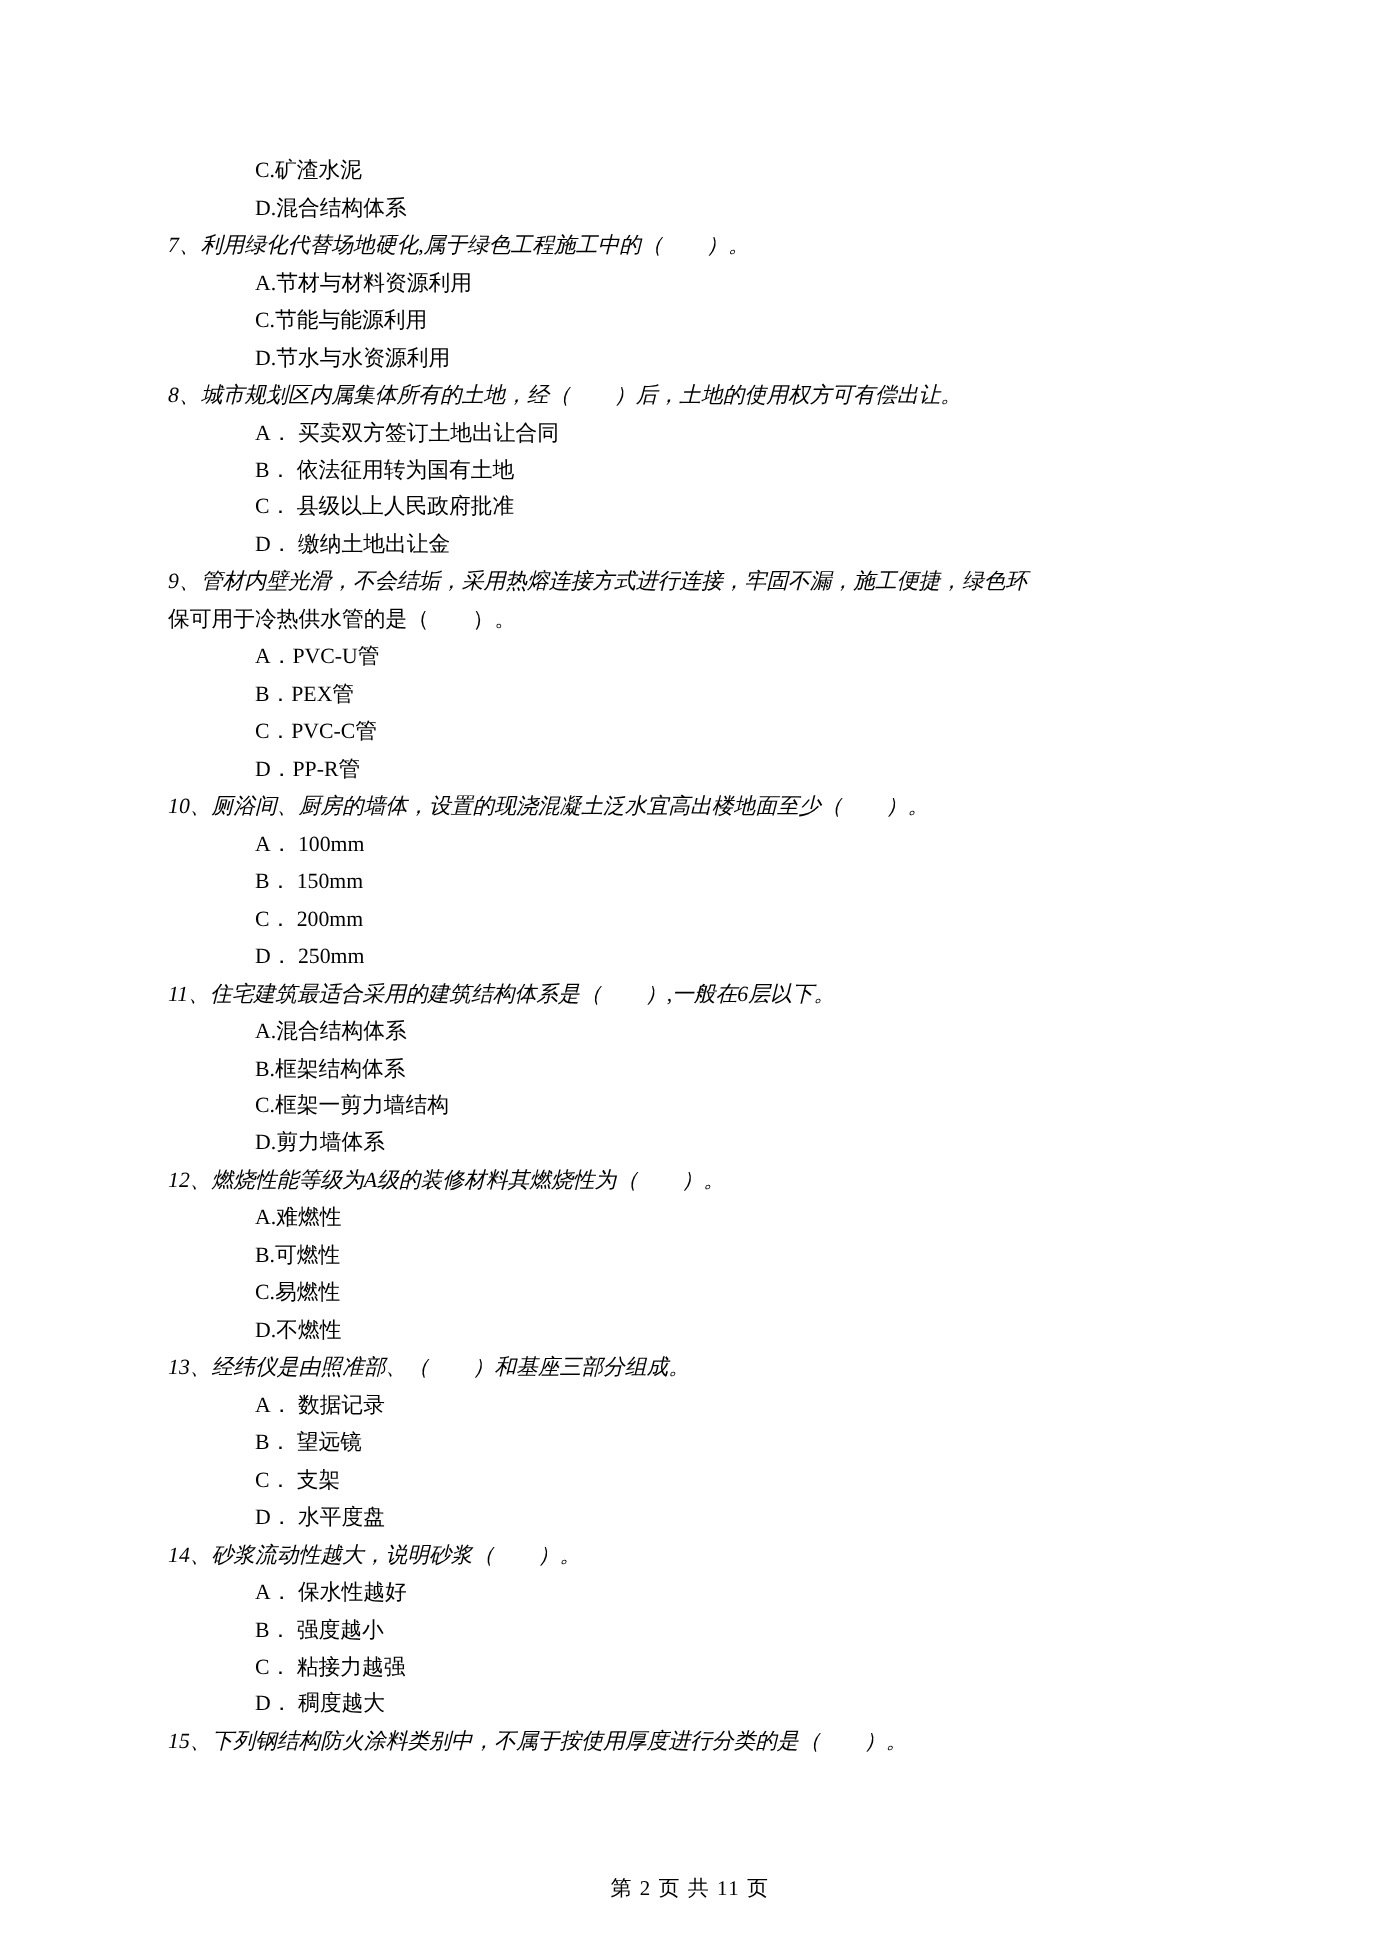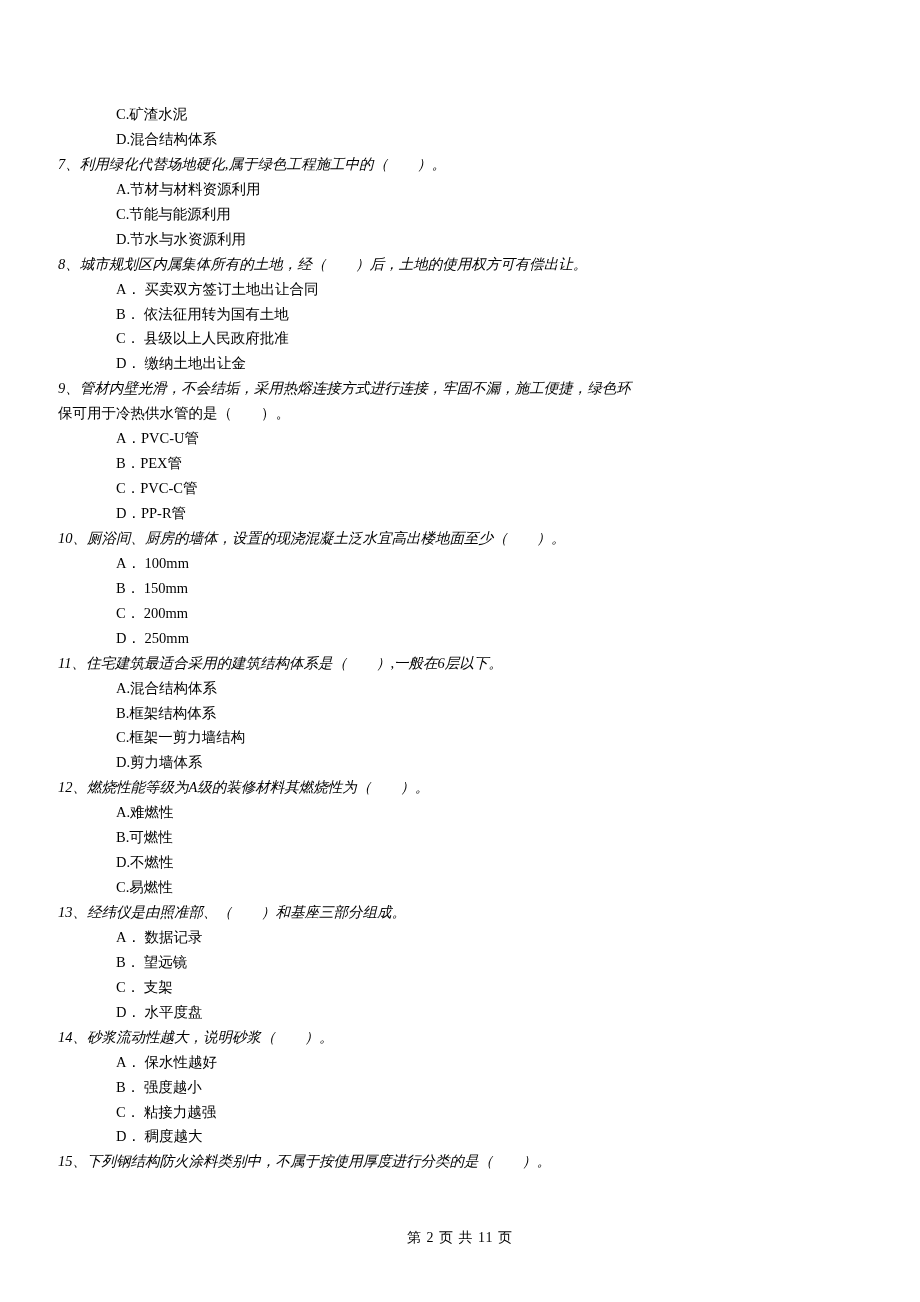--- a/index.html
+++ b/index.html
@@ -8,36 +8,36 @@
     background: #ffffff;
     font-family: "SimSun", "宋体", serif;
     font-size: 14.5px;
     color: #000000;
     line-height: 1.72;
   }
   .page {
     width: 920px;
     height: 1302px;
     box-sizing: border-box;
-    padding: 102px 130px 0 58px;
+    padding: 102px 130px 0 112px;
     position: relative;
   }
   .option {
     padding-left: 58px;
   }
   .question {
     padding-left: 0;
     font-style: italic;
   }
   .q-continued {
     padding-left: 0;
   }
   .footer {
     position: absolute;
-    bottom: 52px;
+    bottom: 30px;
     left: 0;
     width: 100%;
     text-align: center;
     font-size: 14px;
     letter-spacing: 1px;
   }
 </style>
 </head>
 <body>
 
@@ -72,22 +72,22 @@
 
   <div class="question">11、住宅建筑最适合采用的建筑结构体系是（　　）,一般在6层以下。</div>
   <div class="option">A.混合结构体系</div>
   <div class="option">B.框架结构体系</div>
   <div class="option">C.框架一剪力墙结构</div>
   <div class="option">D.剪力墙体系</div>
 
   <div class="question">12、燃烧性能等级为A级的装修材料其燃烧性为（　　）。</div>
   <div class="option">A.难燃性</div>
   <div class="option">B.可燃性</div>
+  <div class="option">C.易燃性</div>
   <div class="option">D.不燃性</div>
-  <div class="option">C.易燃性</div>
 
   <div class="question">13、经纬仪是由照准部、（　　）和基座三部分组成。</div>
   <div class="option">A． 数据记录</div>
   <div class="option">B． 望远镜</div>
   <div class="option">C． 支架</div>
   <div class="option">D． 水平度盘</div>
 
   <div class="question">14、砂浆流动性越大，说明砂浆（　　）。</div>
   <div class="option">A． 保水性越好</div>
   <div class="option">B． 强度越小</div>

